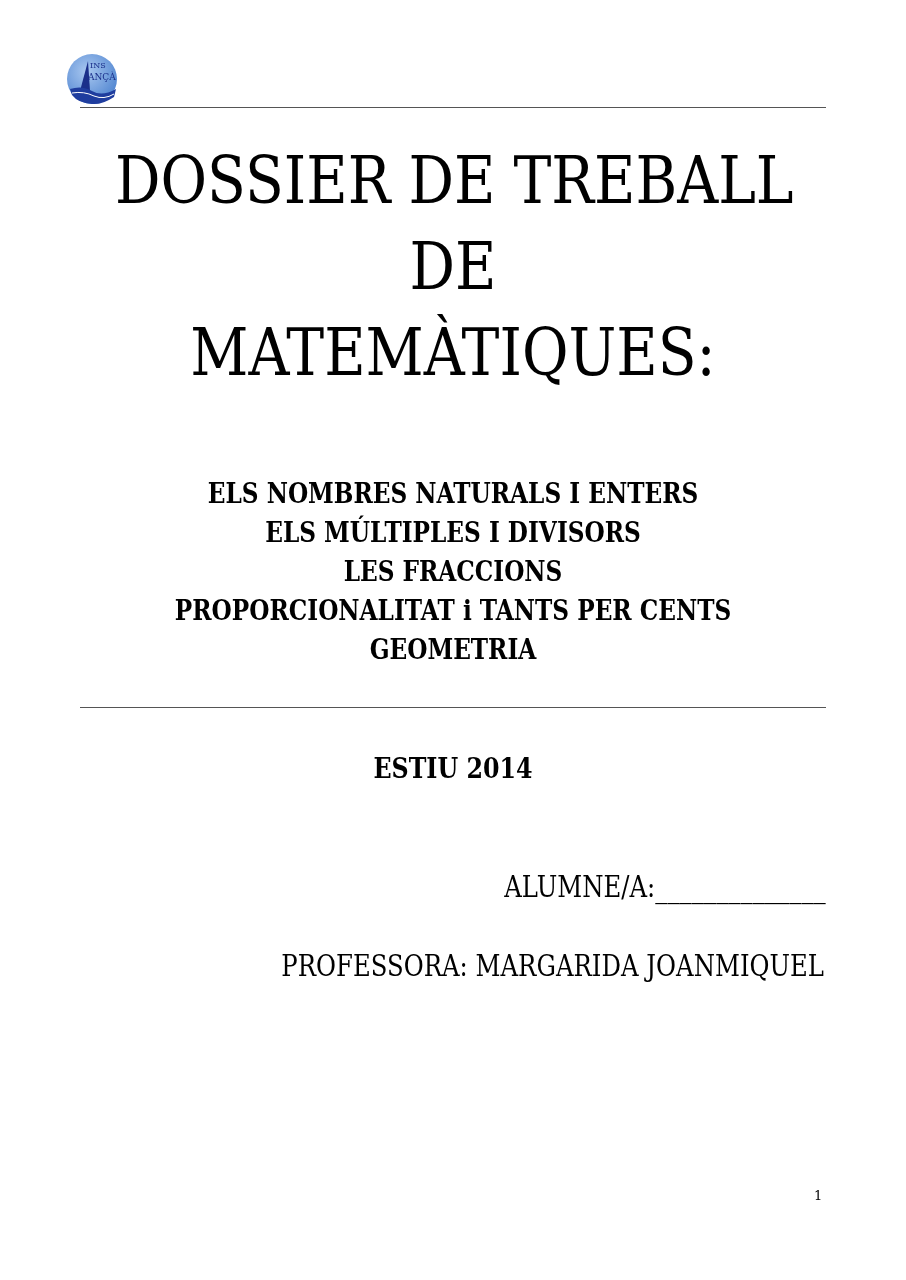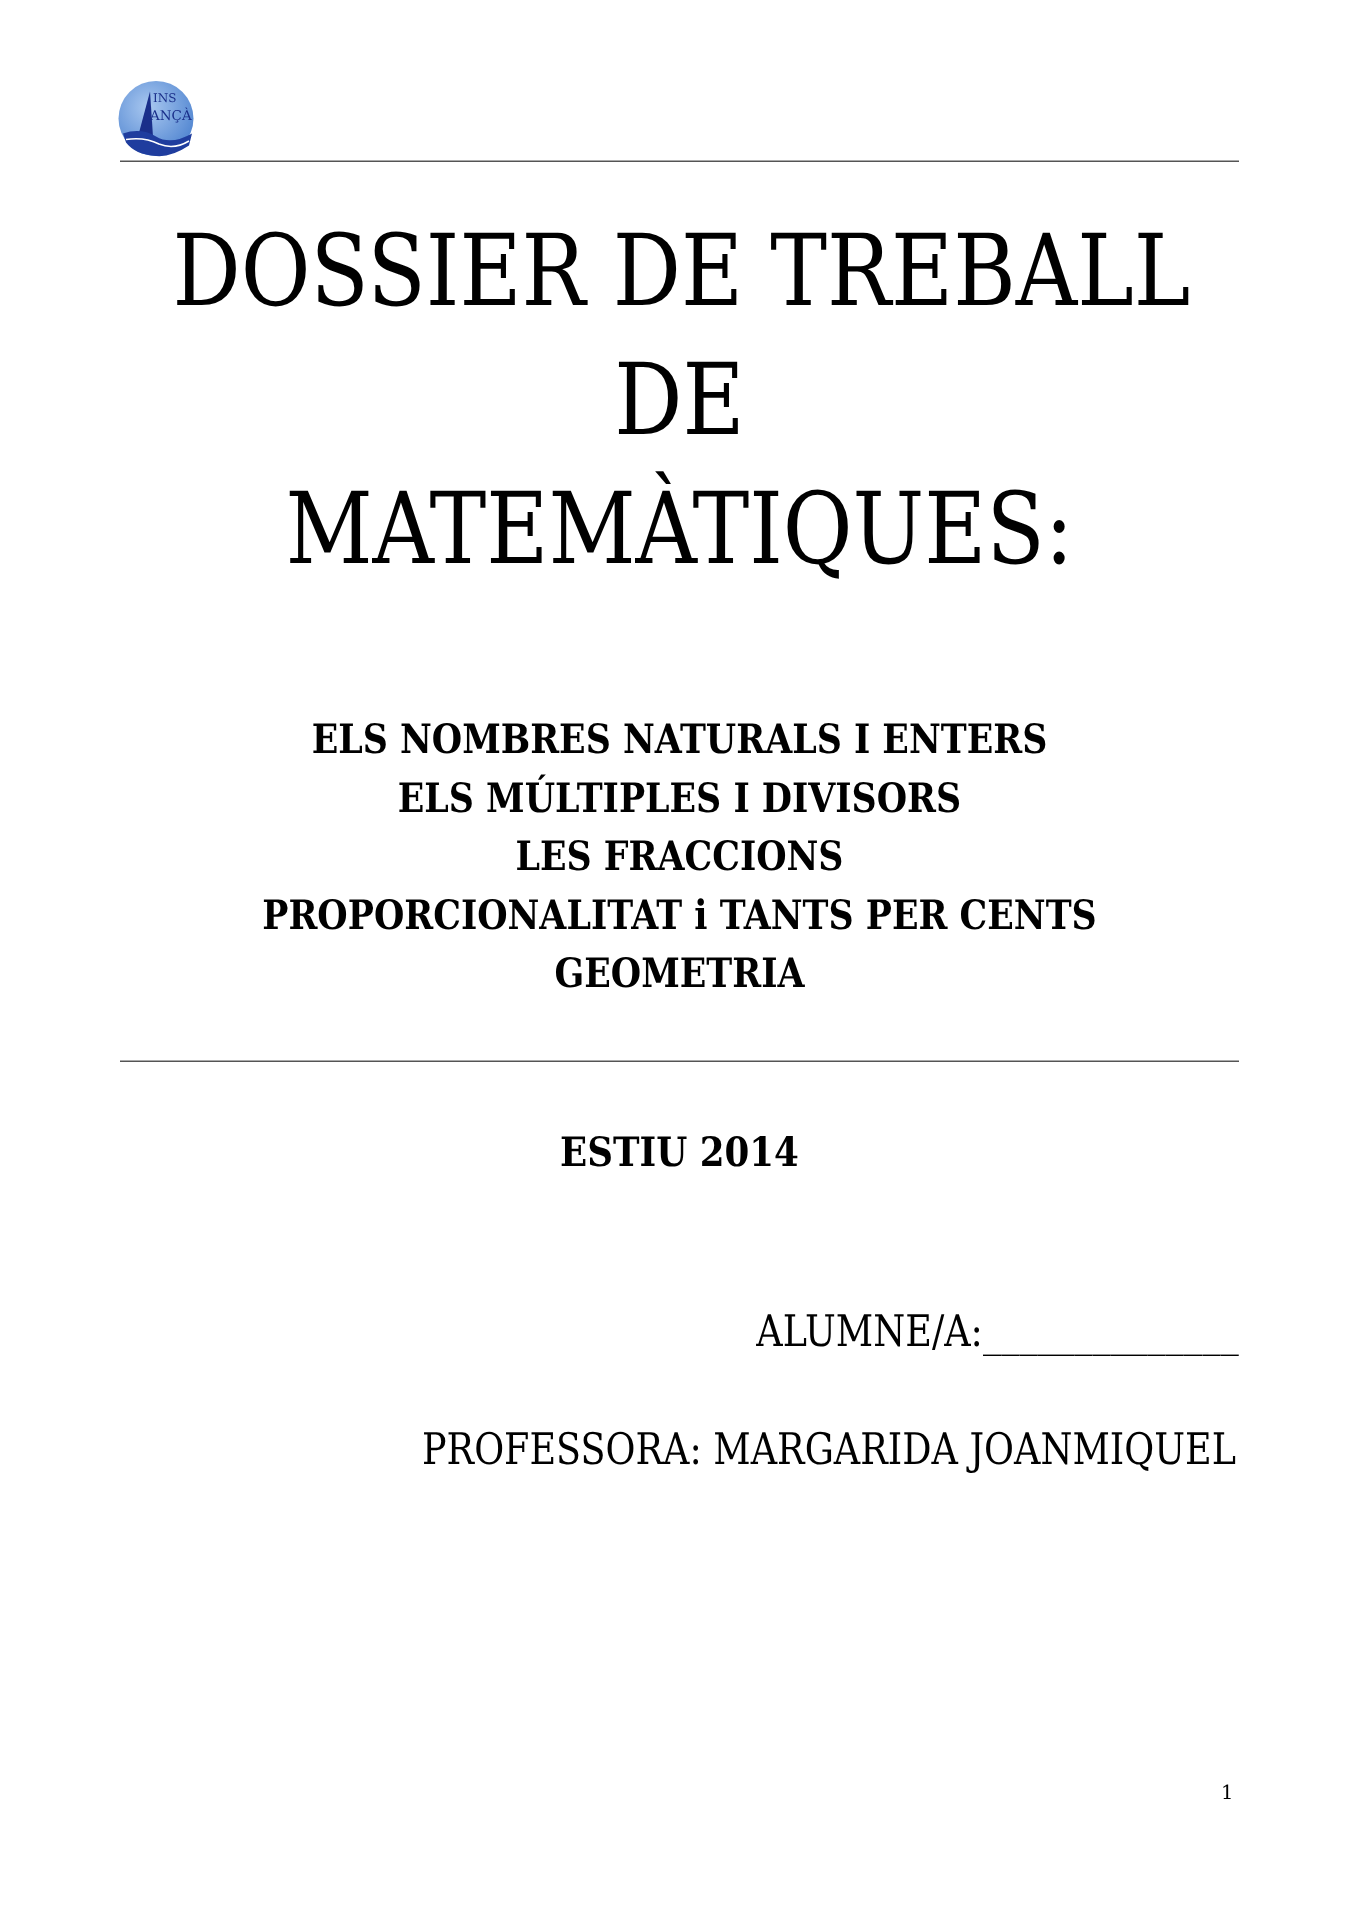--- a/index.html
+++ b/index.html
@@ -1,18 +1,18 @@
 <!DOCTYPE html>
 <html><head>
   <meta charset="utf-8">
   <style>
     html, body { margin: 0; padding: 0; background: #ffffff; }
     body { width: 906px; height: 1280px; position: relative; overflow: hidden;
            font-family: "DejaVu Serif", "Liberation Serif", serif; color: #000; }
-    .logo { position: absolute; left: 78px; top: 53px; width: 52px; height: 52px; }
+    .logo { position: absolute; left: 66px; top: 53px; width: 52px; height: 52px; }
     .rule { position: absolute; left: 80px; width: 746px; height: 1px; background: #555; }
     .rule.top { top: 107px; }
     .rule.mid { top: 707px; }
     .title { position: absolute; left: 60px; width: 786px; top: 138px; text-align: center;
              font-family: "DejaVu Serif", serif; font-size: 66px; line-height: 86px;
              font-weight: normal; letter-spacing: 0px; transform: scaleX(0.86); transform-origin: center top; }
     .title div { white-space: nowrap; }
     .topics { position: absolute; left: 60px; width: 786px; top: 474px; text-align: center;
               font-family: "DejaVu Serif", serif; font-weight: bold; font-size: 27px; line-height: 39px;
               transform: scaleX(0.86); transform-origin: center top; }

